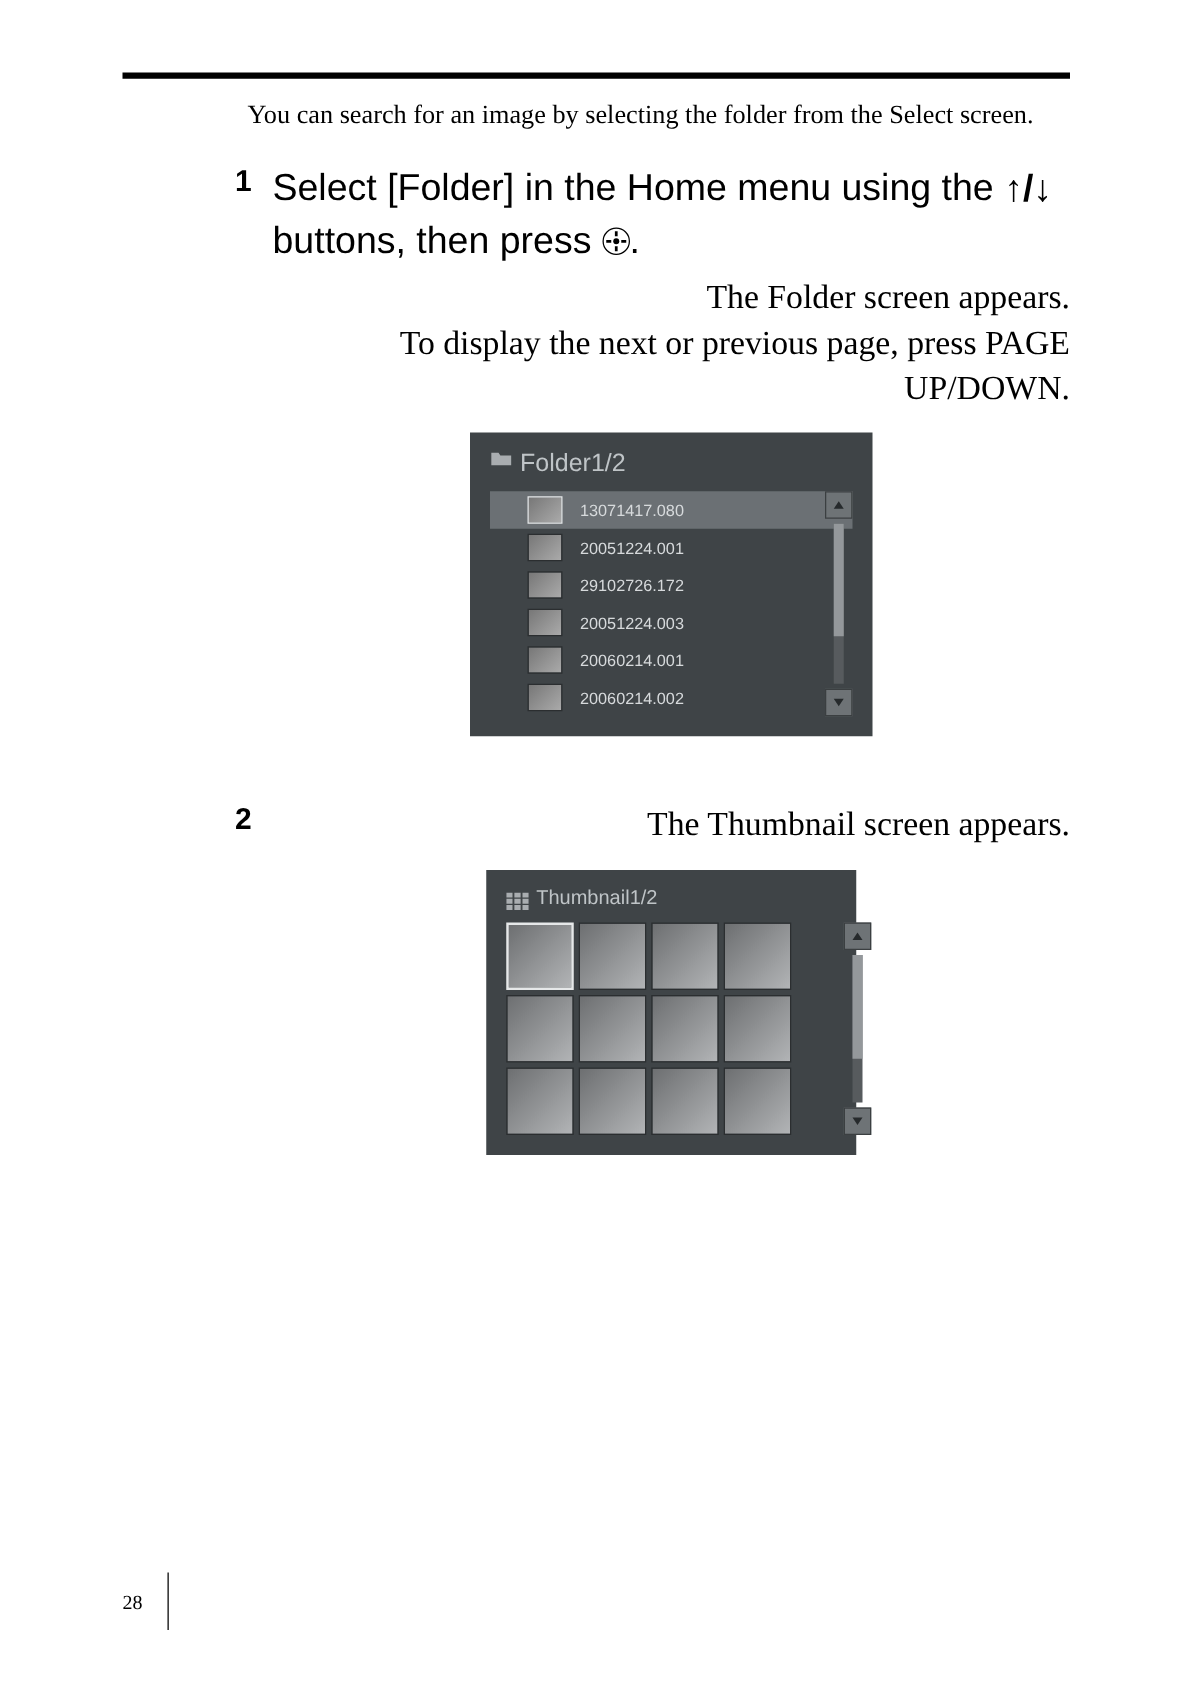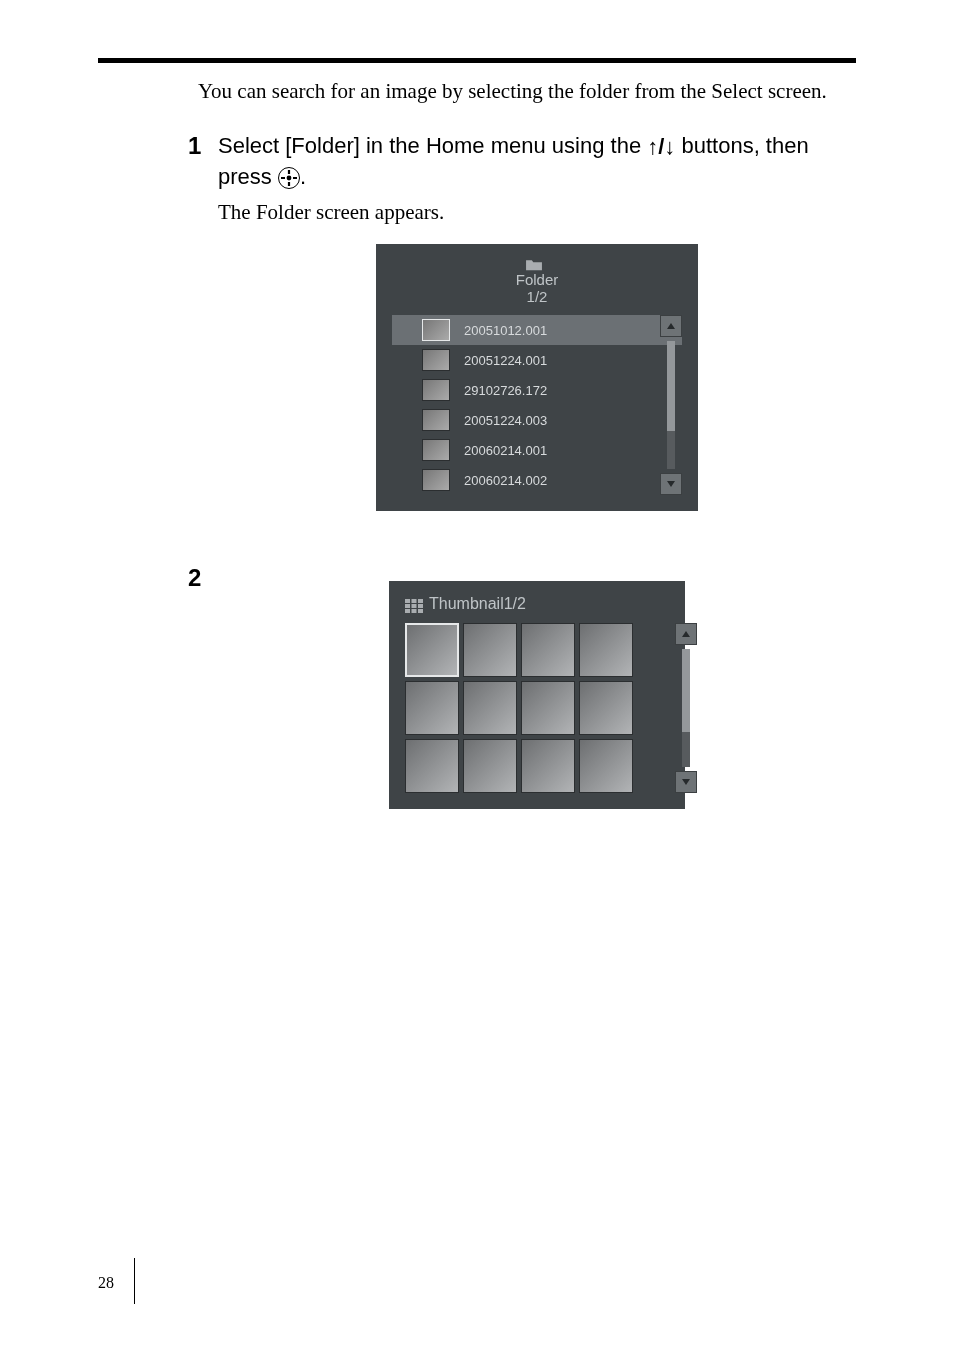--- a/index.html
+++ b/index.html
@@ -4,29 +4,29 @@
 <style>
   * { box-sizing: border-box; margin: 0; padding: 0; }
   html, body { width: 954px; height: 1352px; background: #fff; font-family: "Times New Roman", Times, serif; color: #000; }
   .page { position: relative; width: 954px; height: 1352px; padding: 58px 98px 40px 98px; }
   .rule { border-top: 5px solid #000; margin-bottom: 14px; }
   h1.title { font-family: Arial, Helvetica, sans-serif; font-weight: 700; font-size: 42px; letter-spacing: 0.2px; margin-bottom: 34px; }
   .intro { font-size: 21px; margin-left: 100px; margin-bottom: 26px; line-height: 1.35; }
   .step { display: flex; margin-left: 90px; margin-bottom: 12px; }
   .step-num { font-family: Arial, Helvetica, sans-serif; font-weight: 700; font-size: 24px; width: 30px; flex: 0 0 30px; line-height: 1.25; }
   .step-body { flex: 1 1 auto; }
-  .step-head { font-family: Arial, Helvetica, sans-serif; font-size: 22px; line-height: 1.35; margin-bottom: 6px; }
-  .step-desc { font-size: 21px; line-height: 1.35; }
+  .step-head { font-family: Arial, Helvetica, sans-serif; font-size: 30px; line-height: 1.35; margin-bottom: 6px; }
+  .step-desc { font-size: 27px; line-height: 1.35; text-align: right; }
   .arrow { font-family: Arial, Helvetica, sans-serif; font-weight: 700; vertical-align: middle; }
   .enter-icon { display: inline-flex; align-items: center; justify-content: center; width: 22px; height: 22px; border: 1.5px solid #000; border-radius: 50%; font-family: Arial, Helvetica, sans-serif; font-size: 9px; vertical-align: middle; line-height: 1; position: relative; top: -1px; }
   .screenshot-wrap { display: flex; justify-content: center; margin-top: 18px; margin-bottom: 40px; }
 
   
   .folder-screen { width: 322px; background: #3f4447; padding: 14px 16px 16px 16px; color: #cfd3d6; font-family: Arial, Helvetica, sans-serif; }
-  .folder-title { display: flex; align-items: center; font-size: 15px; margin-bottom: 10px; color: #bfc4c7; flex-direction: column; }
+  .folder-title { display: flex; align-items: flex-start; font-size: 20px; margin-bottom: 10px; color: #bfc4c7; }
   .folder-title .ficon { width: 18px; height: 13px; margin-right: 6px; fill: #a9adb0; }
   .folder-list { position: relative; }
   .folder-row { display: flex; align-items: center; height: 30px; padding-left: 30px; }
   .folder-row.sel { background: #6b7074; }
   .thumb { width: 28px; height: 22px; background: linear-gradient(135deg,#777,#aaa); border: 1px solid #2b2e30; margin-right: 14px; }
   .folder-row.sel .thumb { border-color: #e6e8e9; }
   .folder-name { font-size: 13px; color: #d7dadc; }
   .scroll-col { position: absolute; right: 0; top: 0; bottom: 0; width: 22px; display: flex; flex-direction: column; align-items: center; }
   .scroll-btn { width: 22px; height: 22px; background: #6e7376; border: 1px solid #3b3f41; display: flex; align-items: center; justify-content: center; }
   .scroll-btn svg { width: 10px; height: 10px; fill: #262a2c; }
@@ -59,35 +59,36 @@
     <div class="step-body">
       <p class="step-head">
         <span>Select [Folder] in the Home menu using the </span><span class="arrow">↑/↓</span><span> buttons, then press </span><span class="enter-icon">
             <svg viewBox="0 0 10 10">
               <circle cx="5" cy="5" r="1.2" fill="#000"></circle>
               <path d="M5 1v2M5 7v2M1 5h2M7 5h2" stroke="#000" stroke-width="1.1"></path>
             </svg>
           </span><span>.</span>
       </p>
       <p class="step-desc">The Folder screen appears.</p>
+      <p class="step-desc">To display the next or previous page, press PAGE UP/DOWN.</p>
 
       <div class="screenshot-wrap">
         <div class="folder-screen">
           <div class="folder-title">
             <svg class="ficon" viewBox="0 0 24 18">
                 <path d="M1 3h8l2 3h12v11H1z"></path>
               </svg>
             <span>Folder </span>
               <span>1/2</span>
           </div>
           <div class="folder-list" id="folder-list">
 
             <div class="folder-row sel">
                 <div class="thumb"></div>
-                <div class="folder-name">20051012.001</div>
+                <div class="folder-name">13071417.080</div>
               </div>
               <div class="folder-row">
                 <div class="thumb"></div>
                 <div class="folder-name">20051224.001</div>
               </div>
               <div class="folder-row">
                 <div class="thumb"></div>
                 <div class="folder-name">29102726.172</div>
               </div>
               <div class="folder-row">
@@ -119,20 +120,21 @@
             </div>
           </div>
         </div>
       </div>
     </div>
   </div>
 
   <div class="step">
     <div class="step-num">2</div>
     <div class="step-body">
+      <p class="step-desc">The Thumbnail screen appears.</p>
 
       <div class="screenshot-wrap">
         <div class="thumb-screen">
           <div class="thumb-title">
             <svg class="gicon" viewBox="0 0 18 14">
                 <rect x="0" y="0" width="5" height="4" fill="#a9adb0"></rect>
                 <rect x="6.5" y="0" width="5" height="4" fill="#a9adb0"></rect>
                 <rect x="13" y="0" width="5" height="4" fill="#a9adb0"></rect>
                 <rect x="0" y="5" width="5" height="4" fill="#a9adb0"></rect>
                 <rect x="6.5" y="5" width="5" height="4" fill="#a9adb0"></rect>

